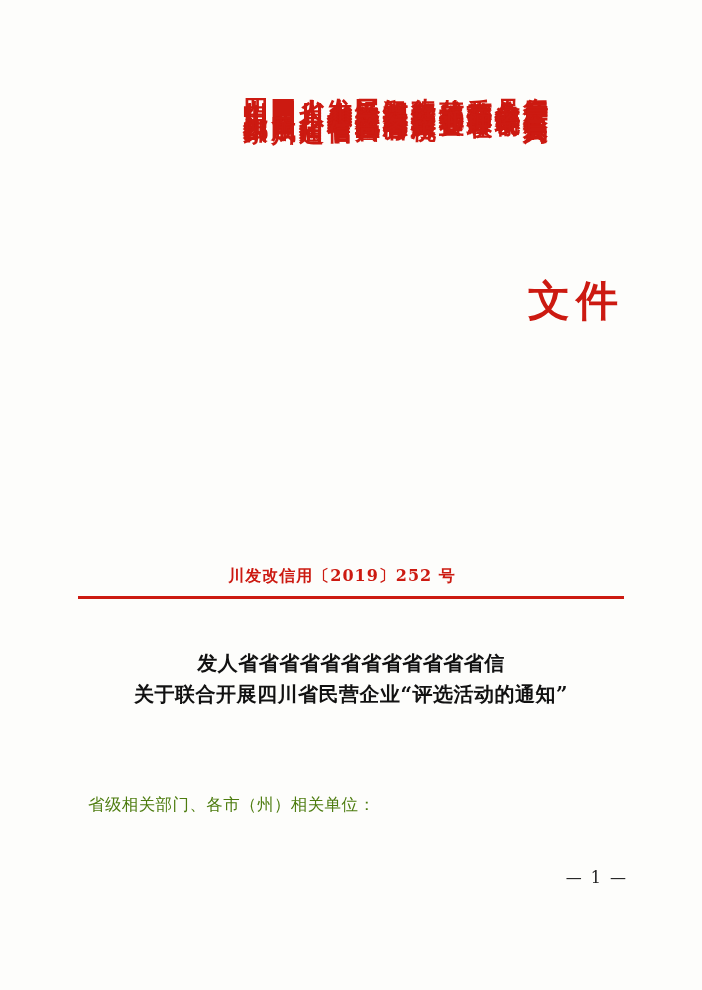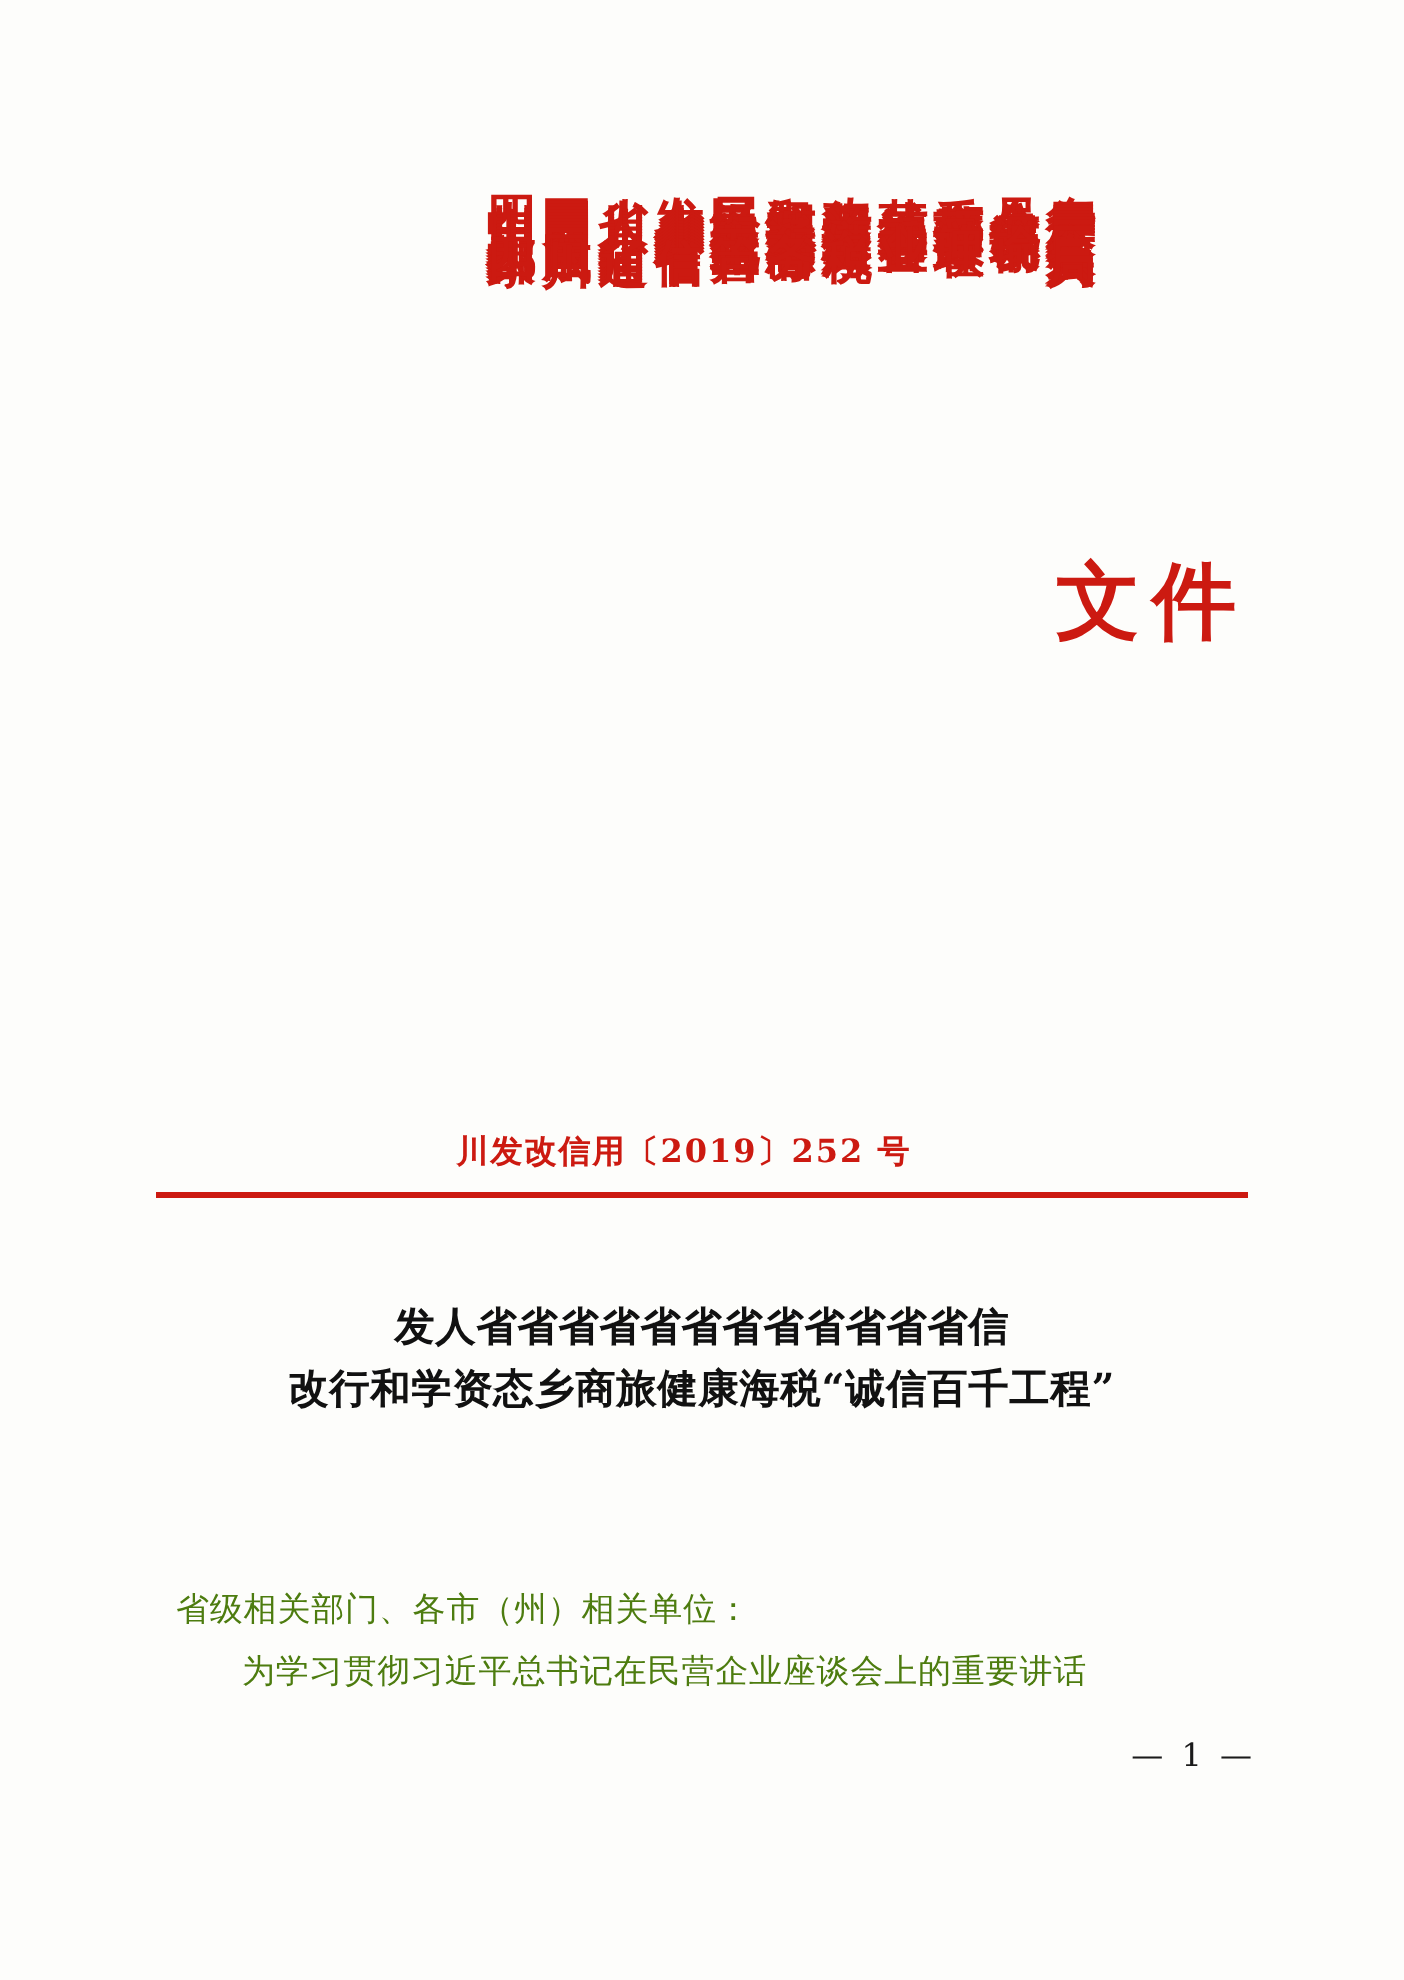--- a/index.html
+++ b/index.html
@@ -168,23 +168,22 @@
   </div>
 
   <div class="docnum-wrap">
     <div class="docnum">川发改信用〔2019〕252 号</div>
   </div>
 
   <div class="red-rule"></div>
 
   <div class="title-block">
     <span class="title-line">发人省省省省省省省省省省省省信</span>
-    <span class="title-line">改行和学资态乡商旅健康海税“诚信百千工程”</span>
+    <span class="title-line">关于联合开展四川省民营企业“评选活动的通知”</span>
   </div>
 
   <div class="body-block">
     <span class="salutation">省级相关部门、各市（州）相关单位：</span>
-    <span class="para-indent">为学习贯彻习近平总书记在民营企业座谈会上的重要讲话</span>
   </div>
 
   <div class="pagenum">— 1 —</div>
 
 </div>
 
 </body></html>

